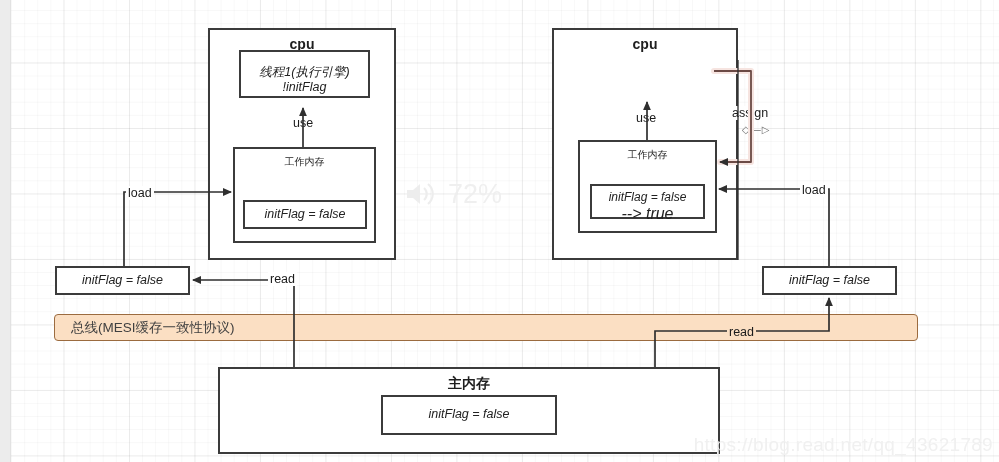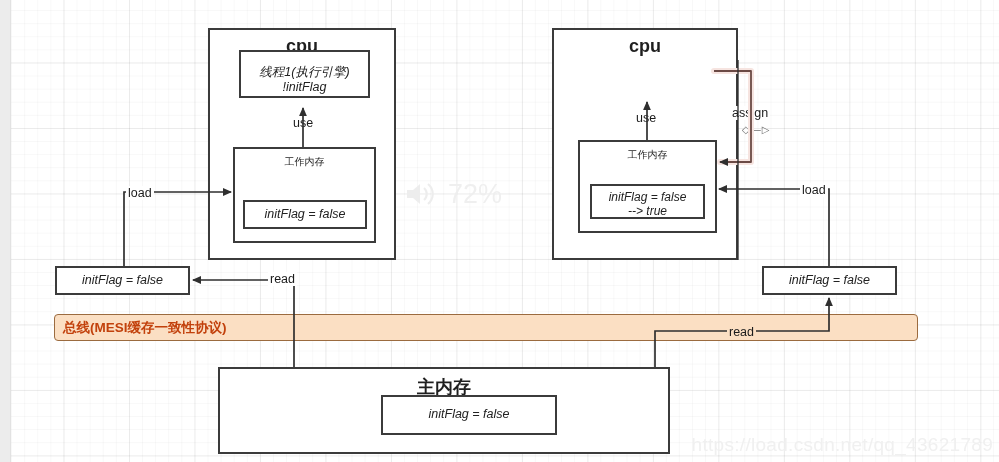--- a/index.html
+++ b/index.html
@@ -43,21 +43,21 @@
     background: #ffffff;
   }
 
   .box-title {
     position: absolute;
     left: 0; right: 0;
     text-align: center;
     font-size: 10px;
     color: #1f1f1f;
   }
-  .box-title.bold { font-weight: bold; font-size: 18px; }
+  .box-title.bold { font-weight: bold; font-size: 14px; }
 
   .ctr-text {
     position: absolute;
     left: 0; right: 0; top: 50%;
     transform: translateY(-50%);
     text-align: center;
     font-size: 12.5px;
     color: #222;
     line-height: 1.25;
     white-space: pre-line;
@@ -75,25 +75,25 @@
 
   .bus {
     position: absolute;
     box-sizing: border-box;
     border: 1.5px solid #9b6b3f;
     border-radius: 4px;
     background: #fbdfc3;
   }
   .bus-label {
     position: absolute;
-    left: 8px; top: 50%;
+    left: 16px; top: 50%;
     transform: translateY(-50%);
     font-size: 13.5px;
-    font-weight: bold;
-    color: #c2410c;
+    font-weight: normal;
+    color: #404040;
     white-space: nowrap;
   }
 
   svg.overlay {
     position: absolute;
     left: 0; top: 0;
     width: 999px; height: 462px;
     pointer-events: none;
   }
 
@@ -165,36 +165,36 @@
   <div class="label" style="left:730px; top:106px;">assign</div>
 
   <div class="handle" style="left:742px; top:124px;">◇—▷</div>
 
   <div class="box" style="left:578px; top:140px; width:139px; height:93px;">
     <div class="box-title" style="top:6px;">工作内存</div>
   </div>
 
   <div class="box" style="left:590px; top:184px; width:115px; height:35px;">
     <div class="ctr-text" style="top:4px; transform:none; font-size:12px;">initFlag = false</div>
-    <div class="ctr-text" style="top:18px; transform:none; font-size:12px;">--&gt; true</div>
+    <div class="ctr-text" style="top:18px; transform:none; font-size:16px;">--&gt; true</div>
   </div>
 
   <div class="box" style="left:55px; top:266px; width:135px; height:29px;">
     <div class="ctr-text">initFlag = false</div>
   </div>
 
   <div class="box" style="left:762px; top:266px; width:135px; height:29px;">
     <div class="ctr-text">initFlag = false</div>
   </div>
 
   <div class="bus" style="left:54px; top:314px; width:864px; height:27px;">
     <div class="bus-label">总线(MESI缓存一致性协议)</div>
   </div>
 
-  <div class="box" style="left:218px; top:367px; width:452px; height:87px;">
+  <div class="box" style="left:218px; top:367px; width:502px; height:87px;">
     <div class="box-title bold" style="top:6px;">主内存</div>
   </div>
 
   <div class="box" style="left:381px; top:395px; width:176px; height:40px;">
     <div class="ctr-text">initFlag = false</div>
   </div>
 
   <svg class="overlay" viewBox="0 0 999 462">
     <defs>
       <marker id="arrowDark" markerWidth="9" markerHeight="9" refX="8" refY="4.5" orient="auto" markerUnits="userSpaceOnUse">
@@ -240,15 +240,15 @@
 
   <div class="volume-overlay">
     <svg width="34" height="30" viewBox="0 0 34 30">
       <path d="M3,11 L9,11 L16,5 L16,25 L9,19 L3,19 z" fill="#ededed"></path>
       <path d="M20,9 a8,8 0 0 1 0,12" stroke="#ededed" stroke-width="2.2" fill="none"></path>
       <path d="M24,5 a13,13 0 0 1 0,20" stroke="#ededed" stroke-width="2.2" fill="none"></path>
     </svg>
     <span class="pct">72%</span>
   </div>
 
-  <div class="watermark">https://load.csdn.net/qq_43621789</div>
+  <div class="watermark">https://blog.read.net/qq_43621789</div>
 
 </div>
 
 </body></html>

